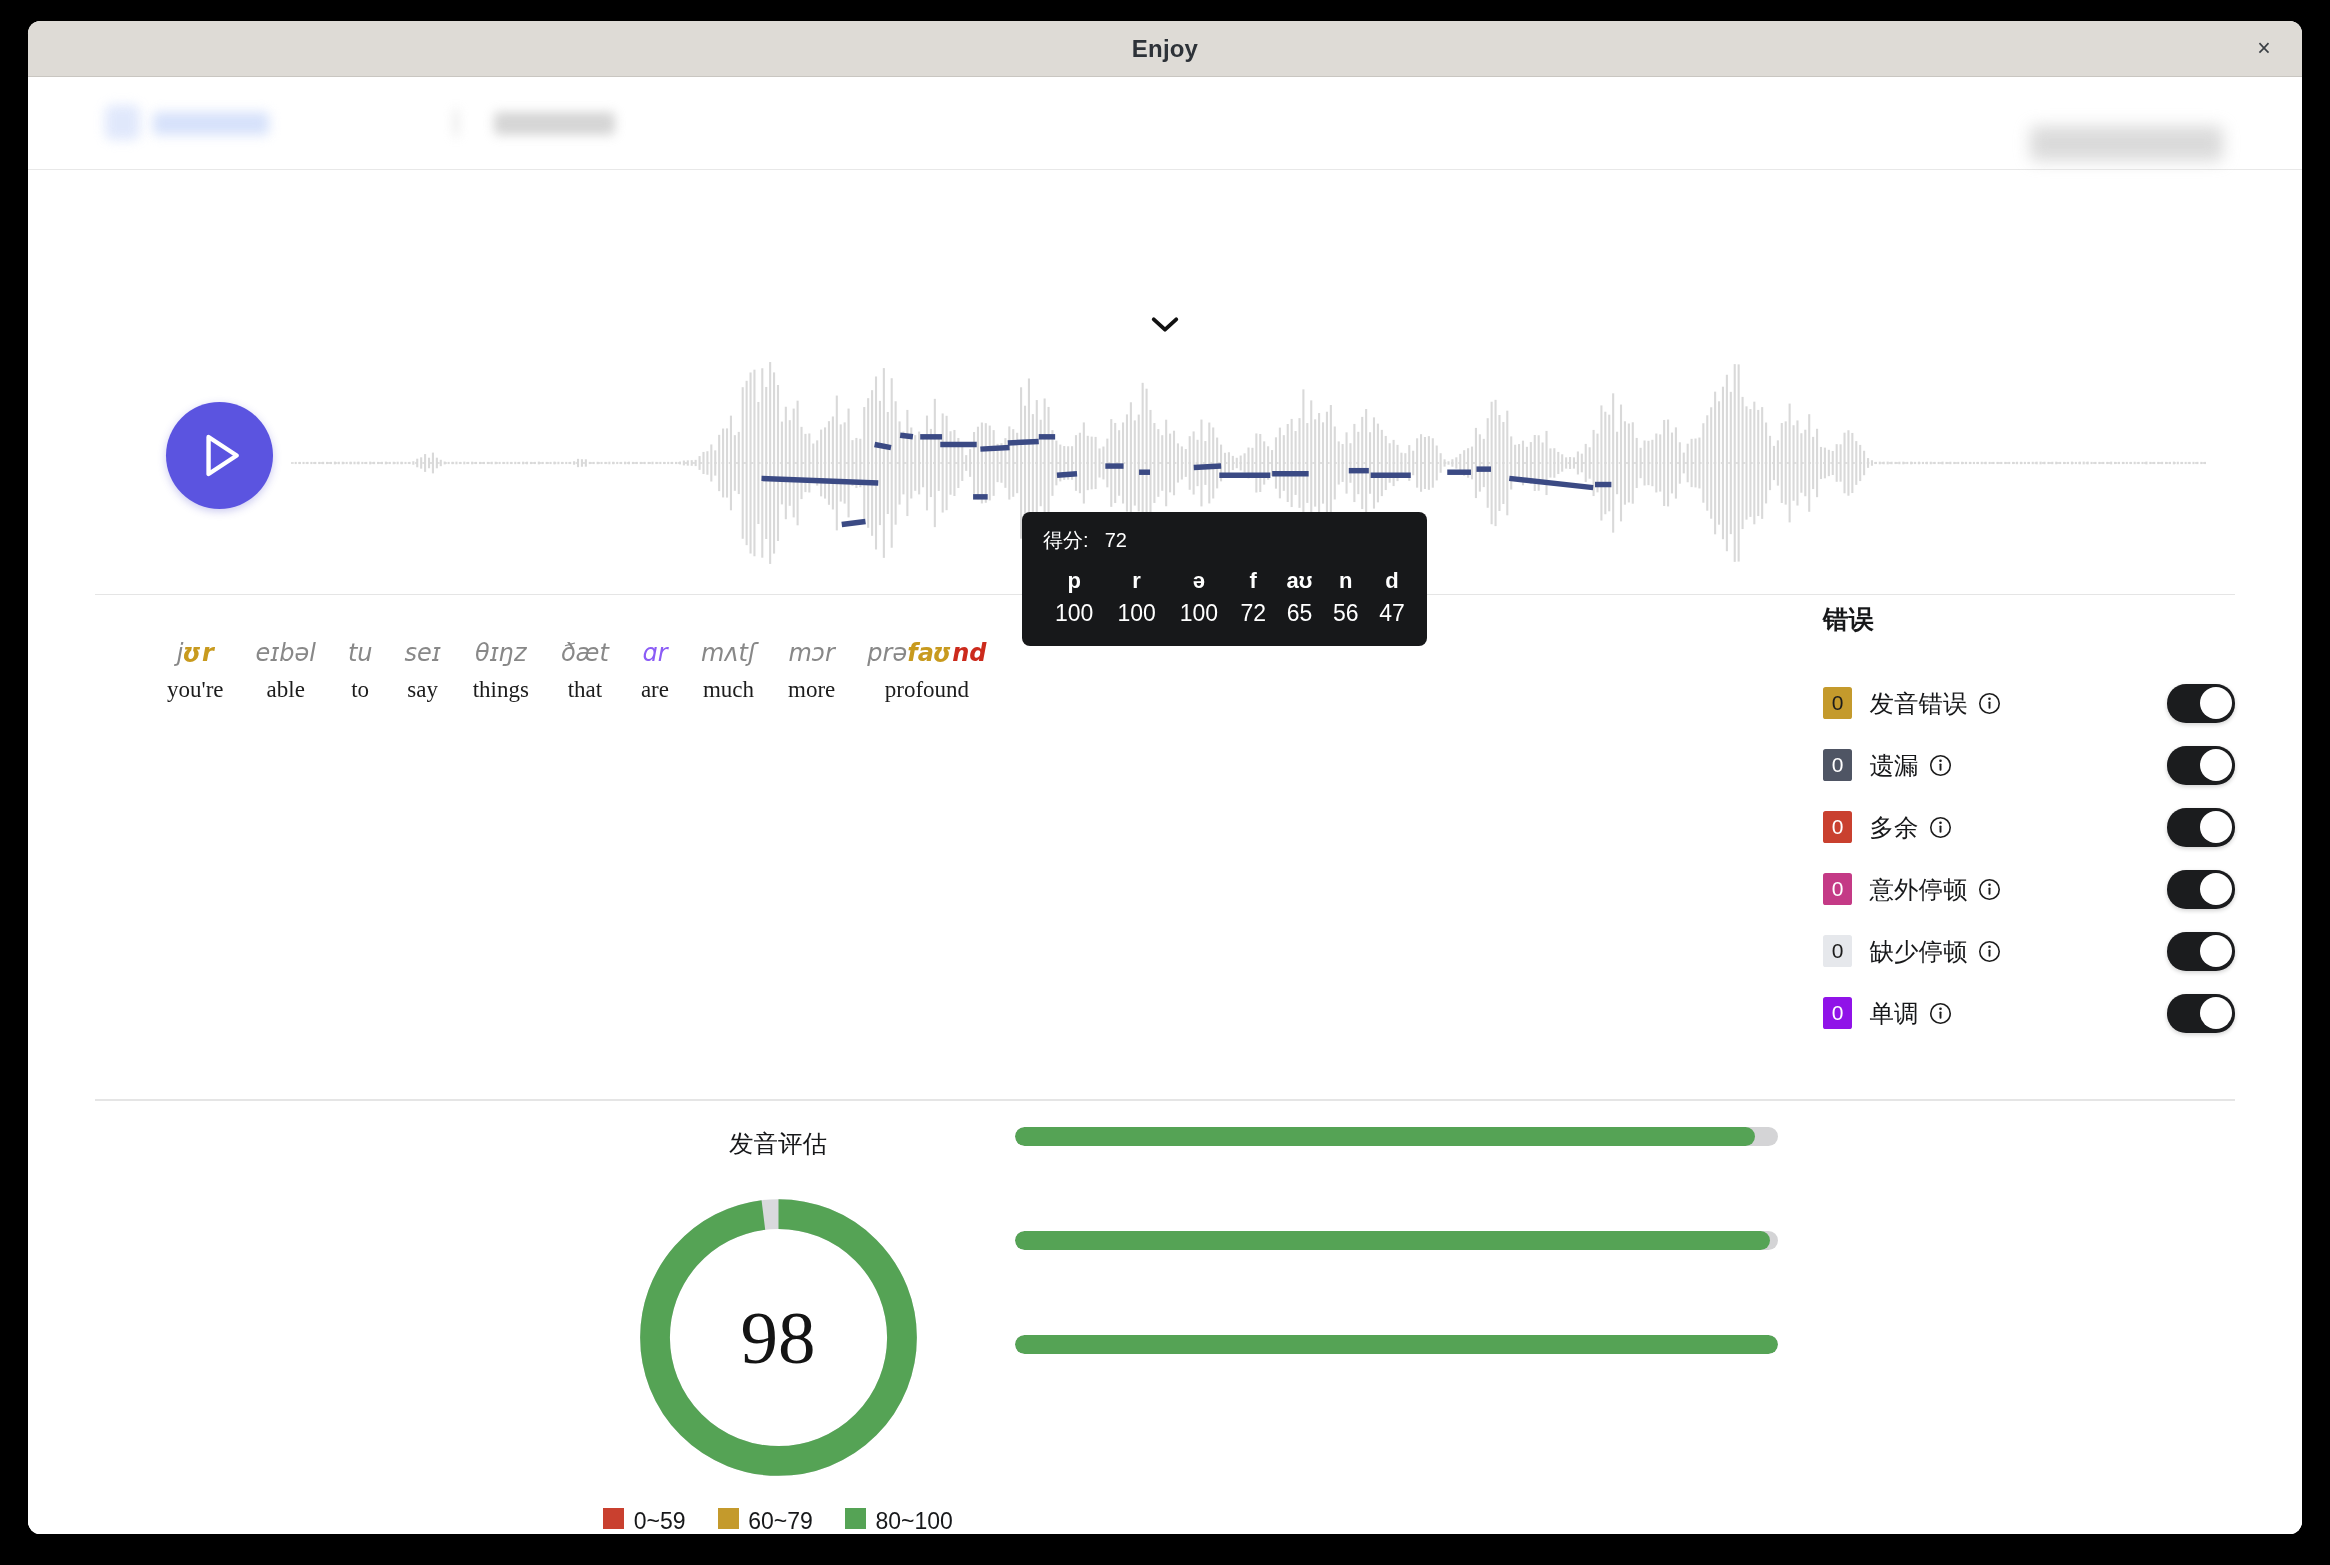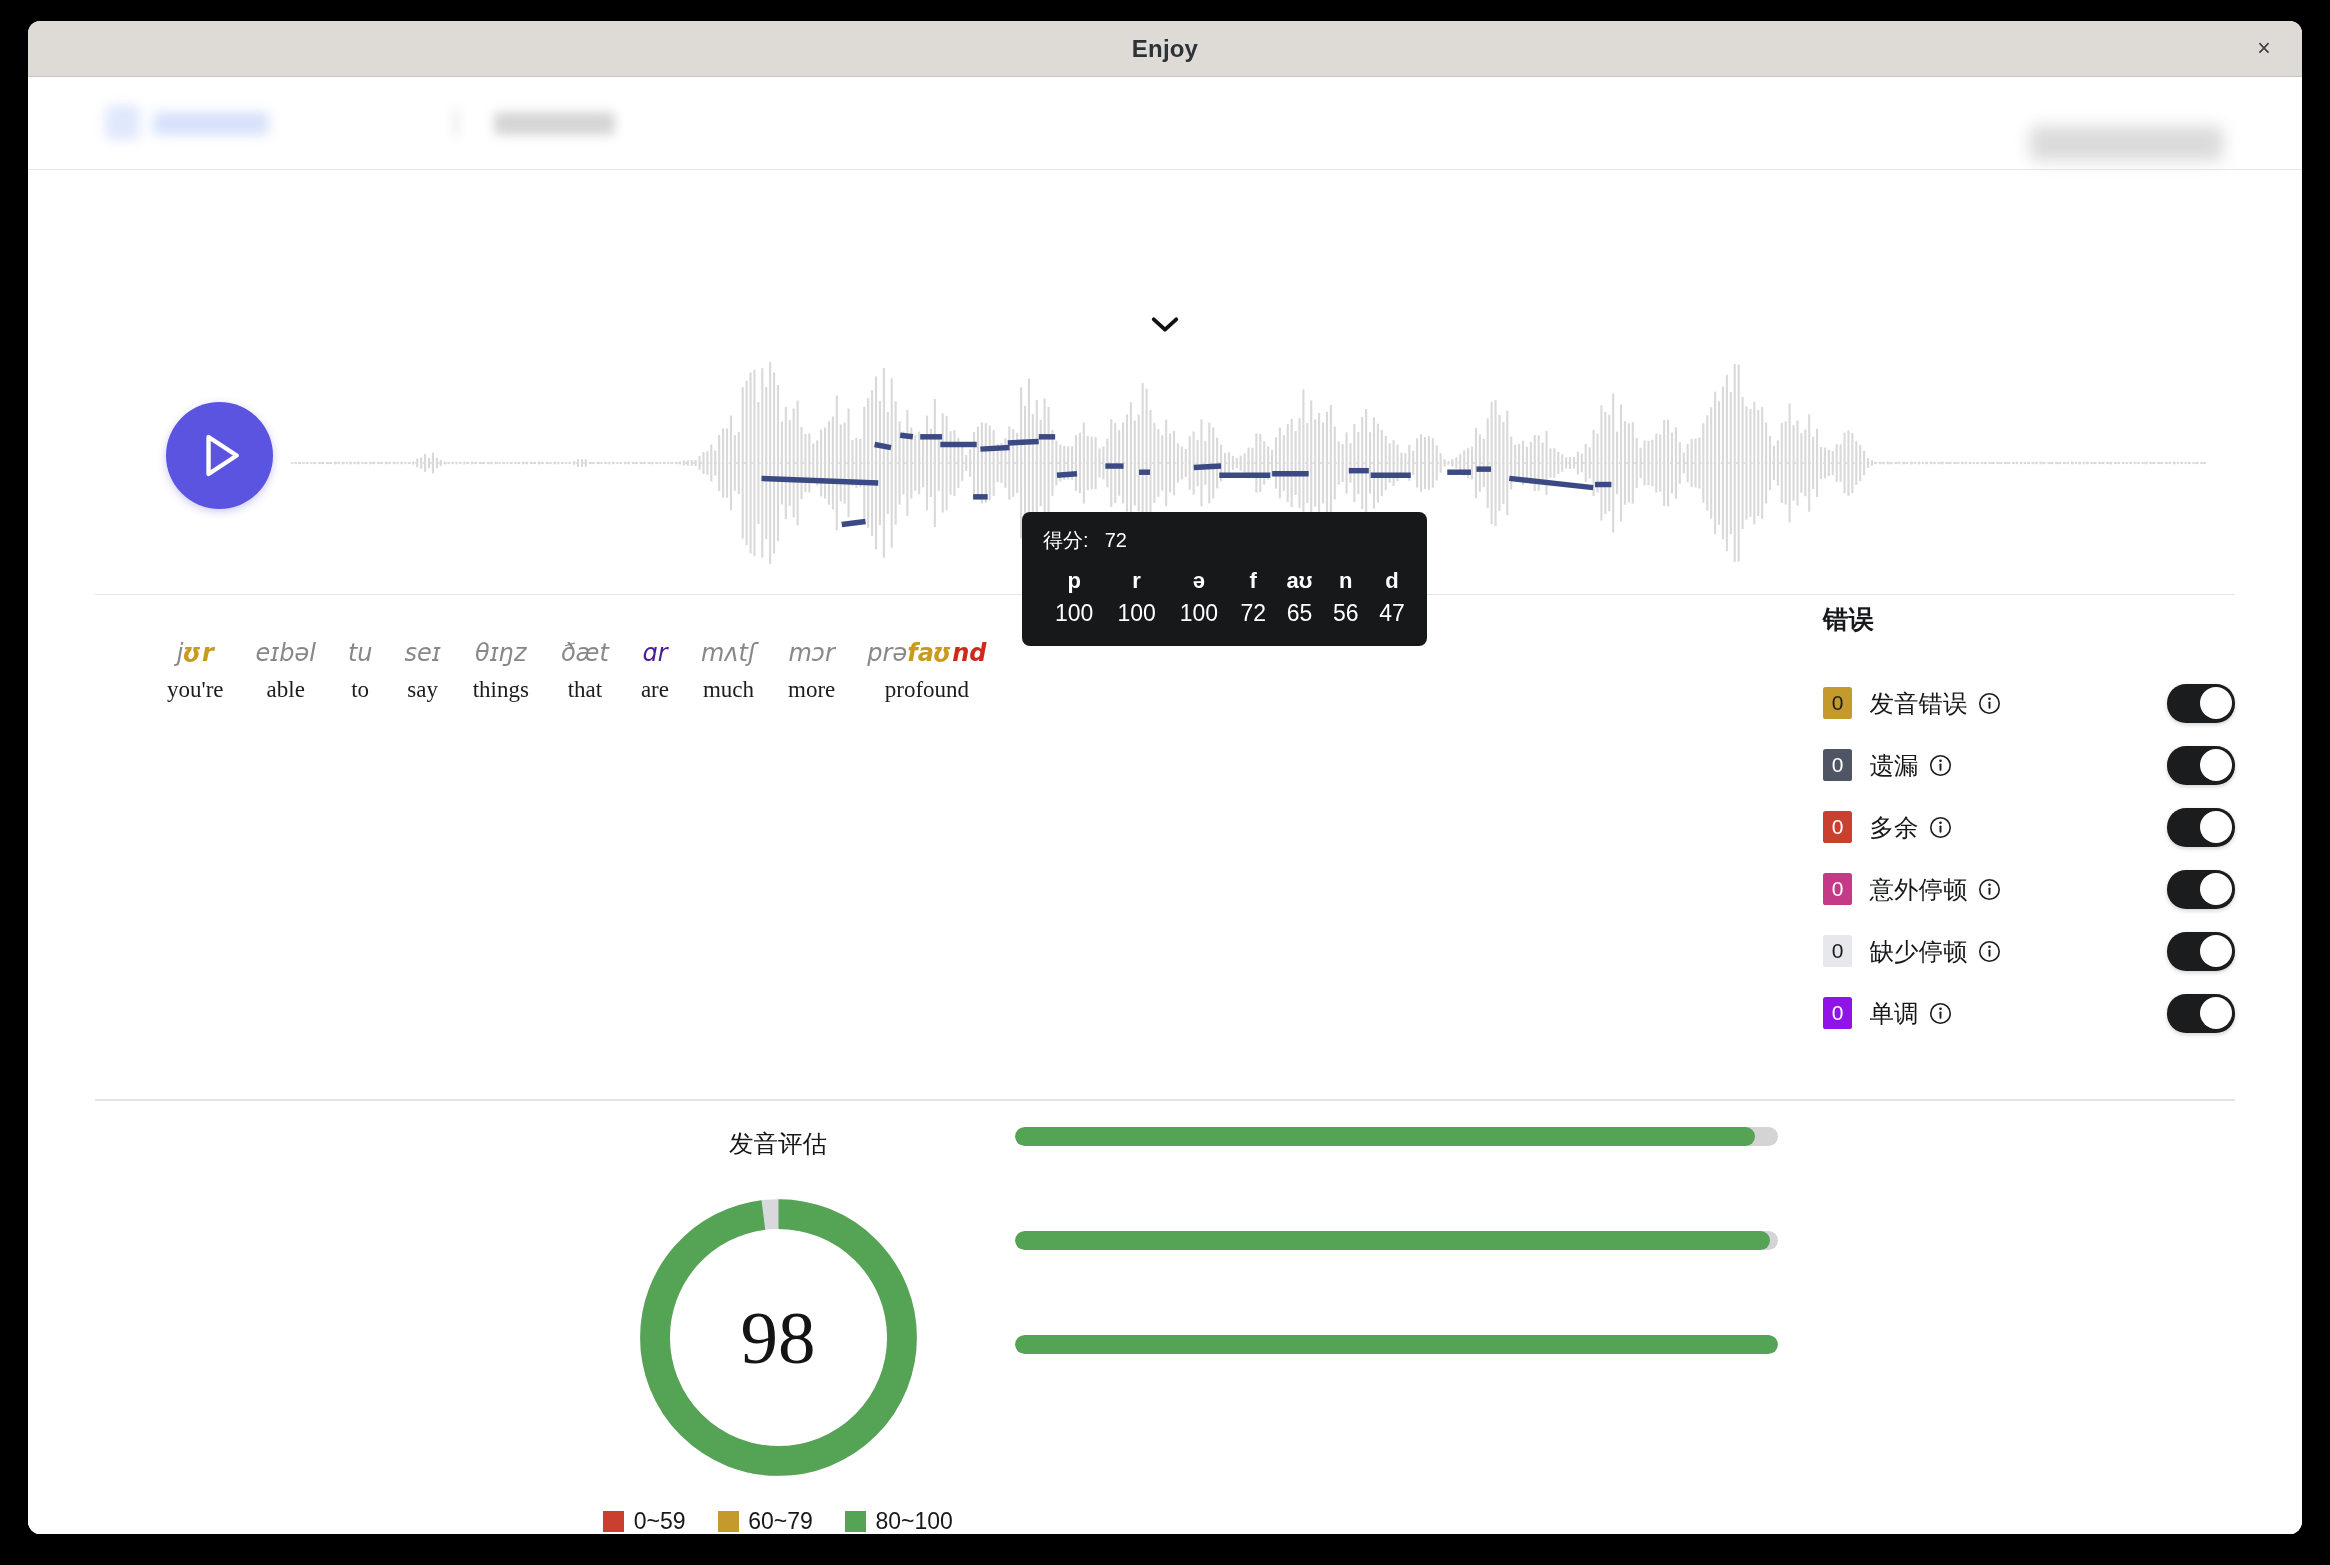--- a/index.html
+++ b/index.html
@@ -174,21 +174,21 @@
   }
   .gauge-title { font-size: 24.5px; color: #17181a; }
   .gauge-wrap { position: relative; margin-top: 33px; width: 289px; height: 289px; }
   .gauge-num {
     position: absolute; inset: 0; display: flex;
     align-items: center; justify-content: center;
     font-family: "Liberation Serif", serif;
     font-size: 75px; color: #141414;
   }
   .legend { display: flex; gap: 32px; margin-top: 26px; }
-  .legend-item { display: flex; align-items: center; gap: 9.6px; }
+  .legend-item { display: flex; gap: 9.6px; }
   .legend-sw { width: 21px; height: 21px; }
   .legend-tx { font-size: 23px; color: #17181a; }
 
   
   .bars { position: absolute; left: 987px; top: 1050px; width: 763px; }
   .bar-block { margin-bottom: 85px; }
   .bar-block:last-child { margin-bottom: 0; }
   .bar-head { display: flex; align-items: center; margin-bottom: 19px; }
   .bar-label { font-size: 24.5px; color: #17181a; }
   .bar-val { margin-left: auto; font-size: 28px; color: #17181a; }
@@ -793,21 +793,21 @@
         </div>
         <div class="word">
           <div class="ipa"><span style="color: rgb(136, 136, 136);">θɪŋz</span></div>
           <div class="txt">things</div>
         </div>
         <div class="word">
           <div class="ipa"><span style="color: rgb(136, 136, 136);">ðæt</span></div>
           <div class="txt">that</div>
         </div>
         <div class="word">
-          <div class="ipa"><span style="color: #4c1d95;">ɑr</span></div>
+          <div class="ipa"><span style="color: #8b5cf6;">ɑr</span></div>
           <div class="txt">are</div>
         </div>
         <div class="word">
           <div class="ipa"><span style="color: rgb(136, 136, 136);">mʌtʃ</span></div>
           <div class="txt">much</div>
         </div>
         <div class="word">
           <div class="ipa"><span style="color: rgb(136, 136, 136);">mɔr</span></div>
           <div class="txt">more</div>
         </div>

